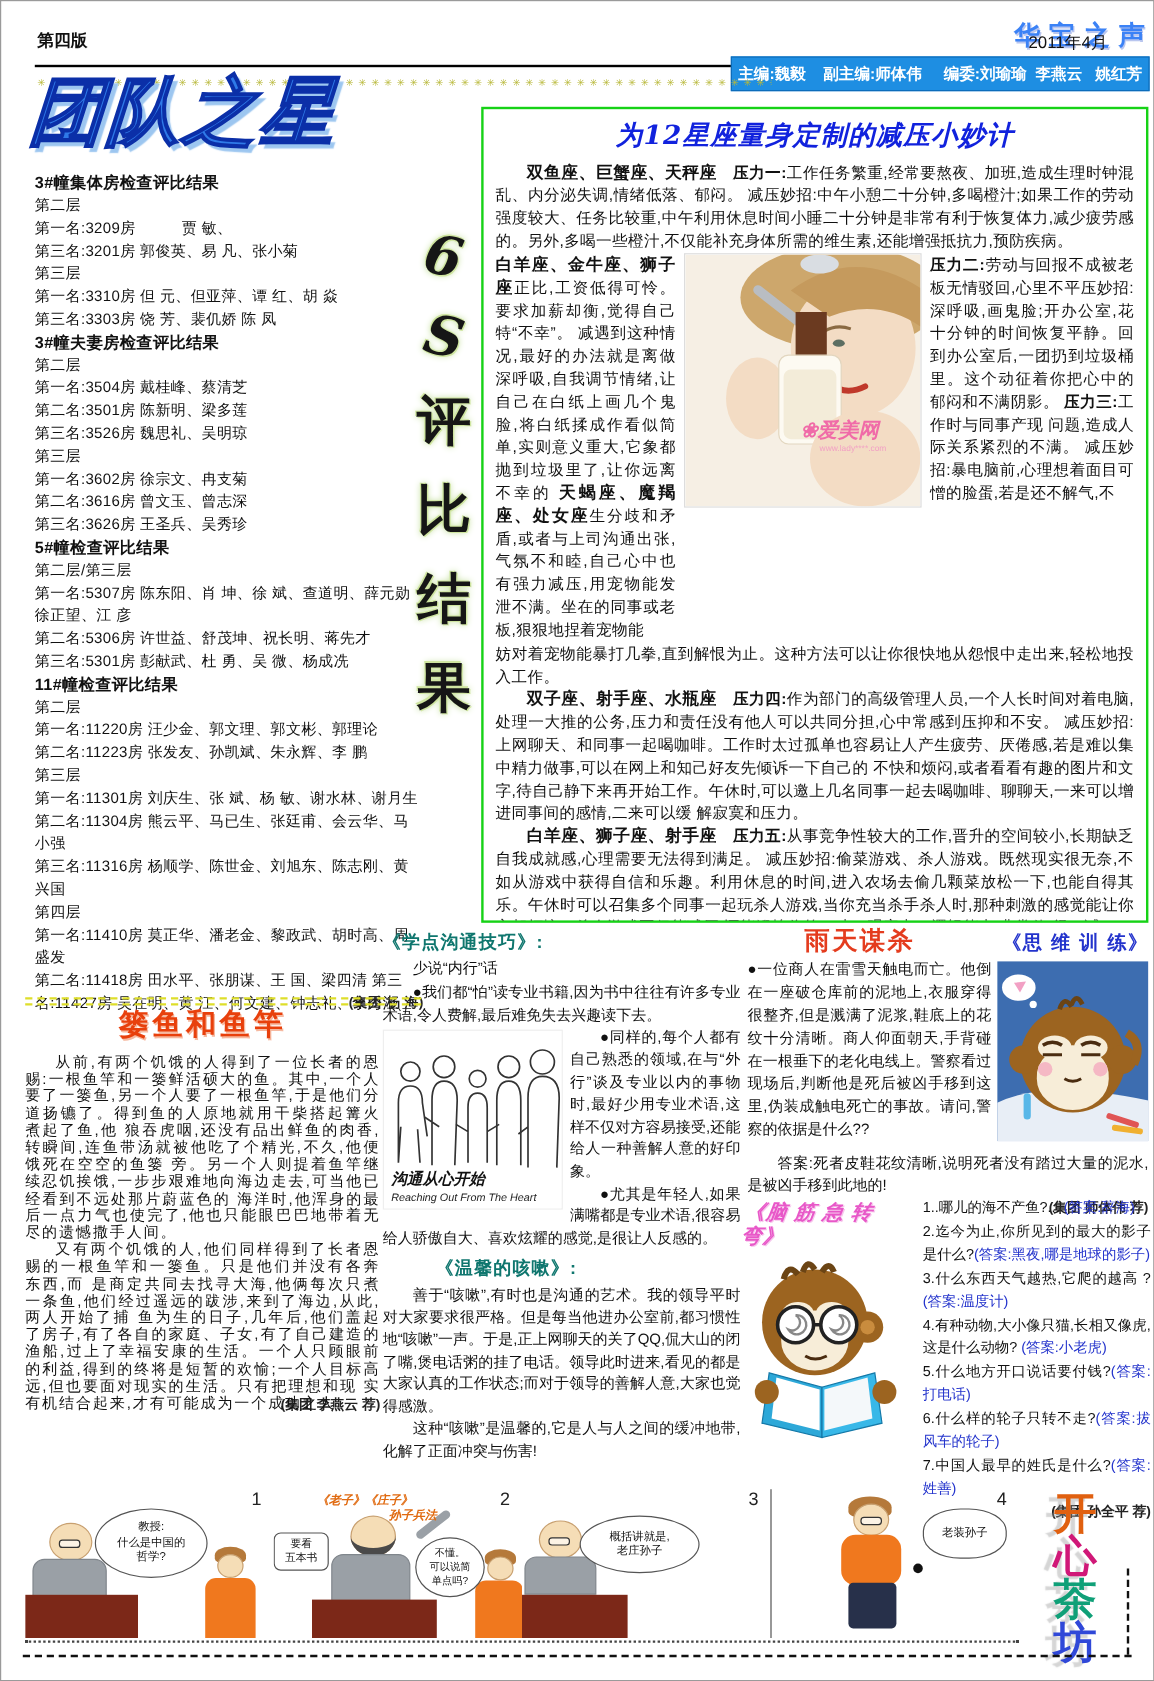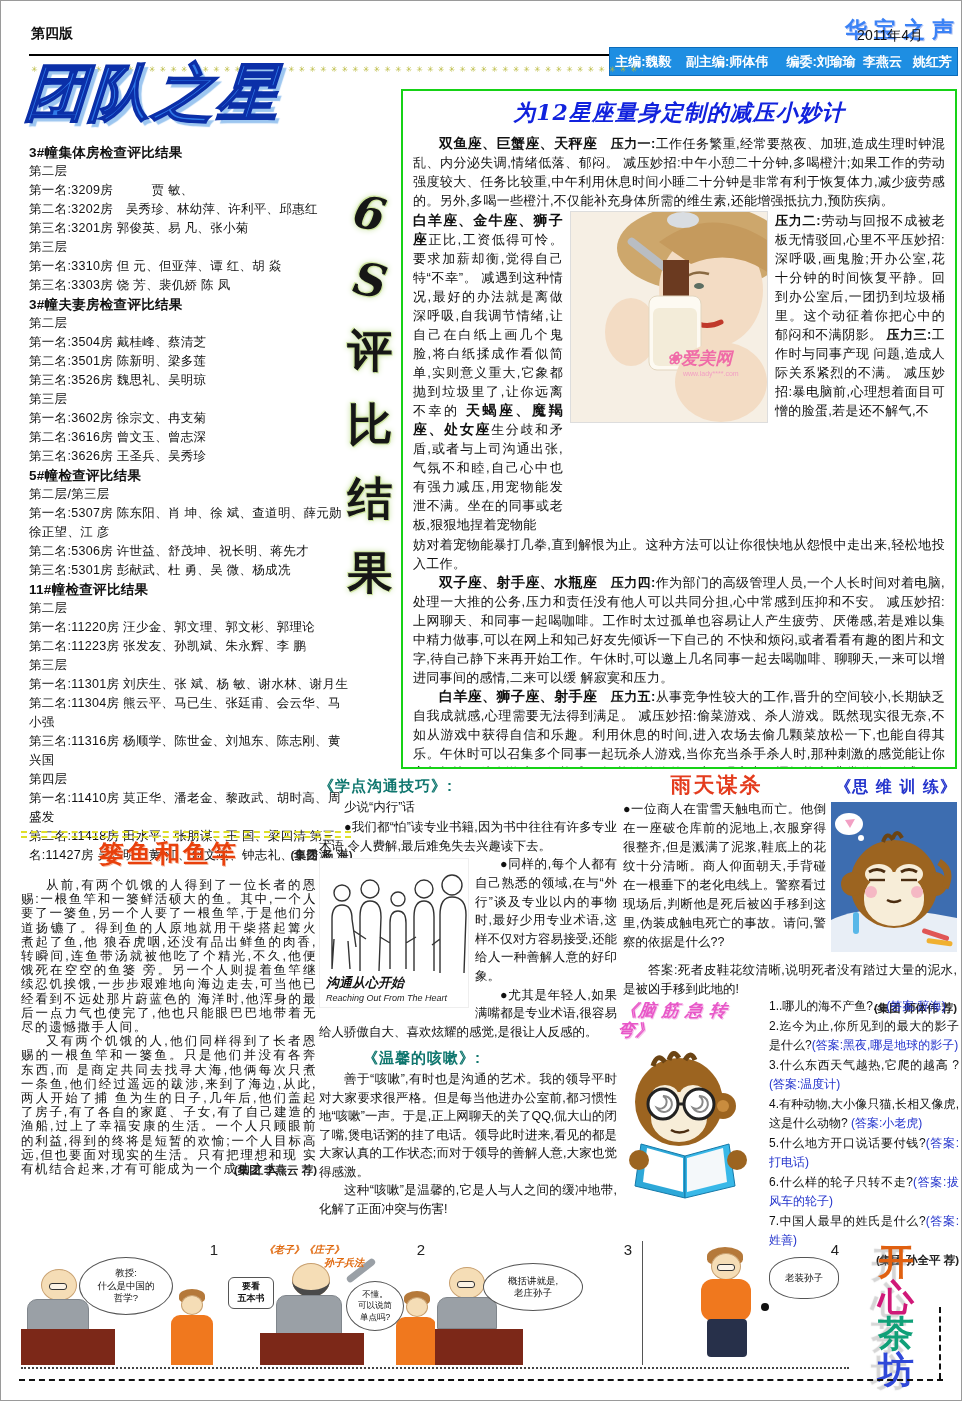--- a/index.html
+++ b/index.html
@@ -97,21 +97,21 @@
   .hairring { position:absolute; border-radius:50%; border-bottom:7px solid #4a4a4a; }
   .hairtop { position:absolute; background:#b5793a; border-radius:50% 50% 30% 30%; }
   .glasses { position:absolute; width:18px; height:7px; border:1.3px solid #333; border-radius:3px; background:rgba(255,255,255,.65); }
   .bodygray { position:absolute; background:#9aa0a6; border-radius:10px 10px 0 0; border:1px solid #80868c; }
   .bodyorange { position:absolute; background:#f0781e; border-radius:9px 9px 0 0; }
   .legs { position:absolute; background:#27304a; border-radius:4px; }
   .arm { position:absolute; background:#9aa0a6; border-radius:4px; }
   .bubble { position:absolute; background:#fff; border:1.3px solid #555; border-radius:50%;
     display:flex; align-items:center; justify-content:center; text-align:center;
     font-size:9.5px; line-height:1.3; padding:3px; z-index:4; white-space:pre-line; }
-  .bubble.rect { border-radius:6px; font-weight:bold; font-size:9px; }
+  .bubble.rect { border-radius:6px; font-weight:normal; font-size:9px; }
   .thoughtdot { position:absolute; width:8px; height:8px; background:#111; border-radius:50%; }
   .board-t { position:absolute; color:#e06a10; font-weight:bold; font-size:10px; font-style:italic; z-index:3; white-space:pre; }
   
   .teahouse { width:94px; display:flex; flex-direction:column; align-items:center; justify-content:space-between; padding:2px 0; }
   .tchar { font-size:36px; font-weight:bold; line-height:1.0; font-family:"DejaVu Serif", serif;
     text-shadow:-7px 3px 1px rgba(150,150,150,.4); }
   .tc0{color:#e06010;} .tc1{color:#d01878;} .tc2{color:#10a078;} .tc3{color:#3048d8;}
   
   .dash-bottom { position:absolute; left:18px; top:1378px; width:924px; border-top:2.5px dashed #111; }
   .dash-right { position:absolute; left:938px; top:1306px; height:72px; border-left:2.5px dashed #111; }
@@ -130,21 +130,20 @@
 
   <div class="decorline">✳✳✳✳✳✳✳✳✳✳✳✳✳✳✳✳✳✳✳✳✳✳✳✳✳✳✳✳✳✳✳✳✳✳✳✳✳✳✳✳✳✳✳✳✳✳✳✳✳✳✳✳✳✳✳✳✳✳✳✳</div>
   <div class="wordart">团队之星</div>
 
   <div class="lists">
     <div>
       <div class="lst-title">3#幢集体房检查评比结果</div>
       <div>
           <div class="lst-line">第二层</div>
           <div class="lst-line">第一名:3209房　　　贾 敏、</div>
-          <div class="lst-line">第二名:3202房　吴秀珍、林幼萍、许利平、邱惠红</div>
           <div class="lst-line">第三名:3201房 郭俊英、易 凡、张小菊</div>
           <div class="lst-line">第三层</div>
           <div class="lst-line">第一名:3310房 但 元、但亚萍、谭 红、胡 焱</div>
           <div class="lst-line">第三名:3303房 饶 芳、裴仉娇 陈 凤</div>
         </div>
     </div>
     <div>
       <div class="lst-title">3#幢夫妻房检查评比结果</div>
       <div>
           <div class="lst-line">第二层</div>

